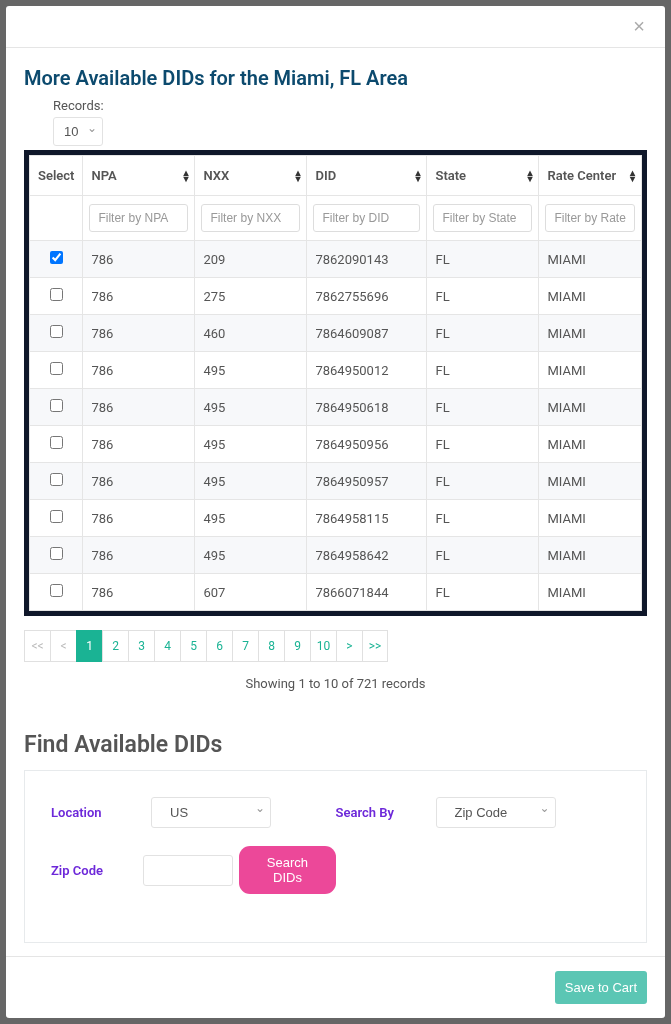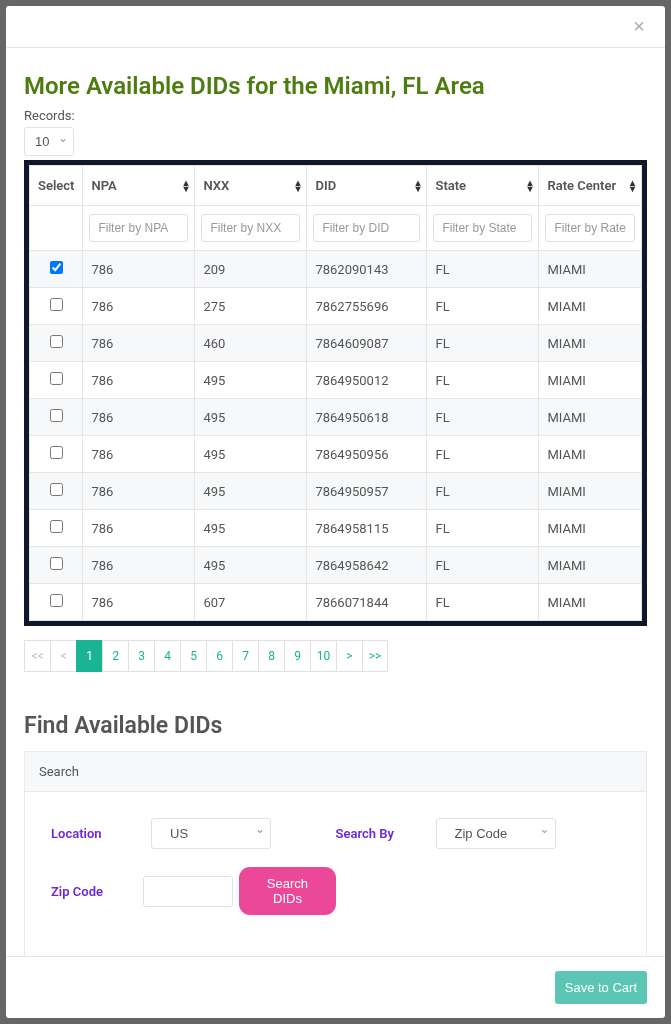--- a/index.html
+++ b/index.html
@@ -37,28 +37,29 @@
   background: none;
   border: none;
   padding: 0 4px;
 }
 .modal-body {
   flex: 1;
   padding: 0 18px 18px 18px;
   overflow-y: auto;
 }
 .page-title {
-  font-size: 24px;
+  font-size: 20px;
   font-weight: 600;
-  color: #4d7c0f;
-  margin-top: 24px;
+  color: #0c4a6e;
+  margin-top: 18px;
   margin-bottom: 4px;
 }
 .records-wrap {
   margin-top: 8px;
+  margin-left: 29px;
 }
 .records-label {
   font-size: 13px;
   color: #555;
   margin-bottom: 4px;
   display: block;
 }
 .records-select {
   border: 1px solid #e2e2e2;
   border-radius: 3px;
@@ -367,24 +368,24 @@
         <div class="page-btn">4</div>
         <div class="page-btn">5</div>
         <div class="page-btn">6</div>
         <div class="page-btn">7</div>
         <div class="page-btn">8</div>
         <div class="page-btn">9</div>
         <div class="page-btn">10</div>
         <div class="page-btn">&gt;</div>
         <div class="page-btn">&gt;&gt;</div>
       </div>
+    <div class="records-info">Showing 1 to 10 of 721 records</div>
 
     <h2 class="section-title">Find Available DIDs</h2>
     <div class="panel">
-      <div class="panel-head">Search</div>
       <div class="panel-body">
         <div class="form-row">
           <div class="form-col">
             <span class="form-label">Location</span>
             <span class="select-wrapper">
               <select class="form-select">
                 <option>US</option>
               </select>
             </span>
           </div>

